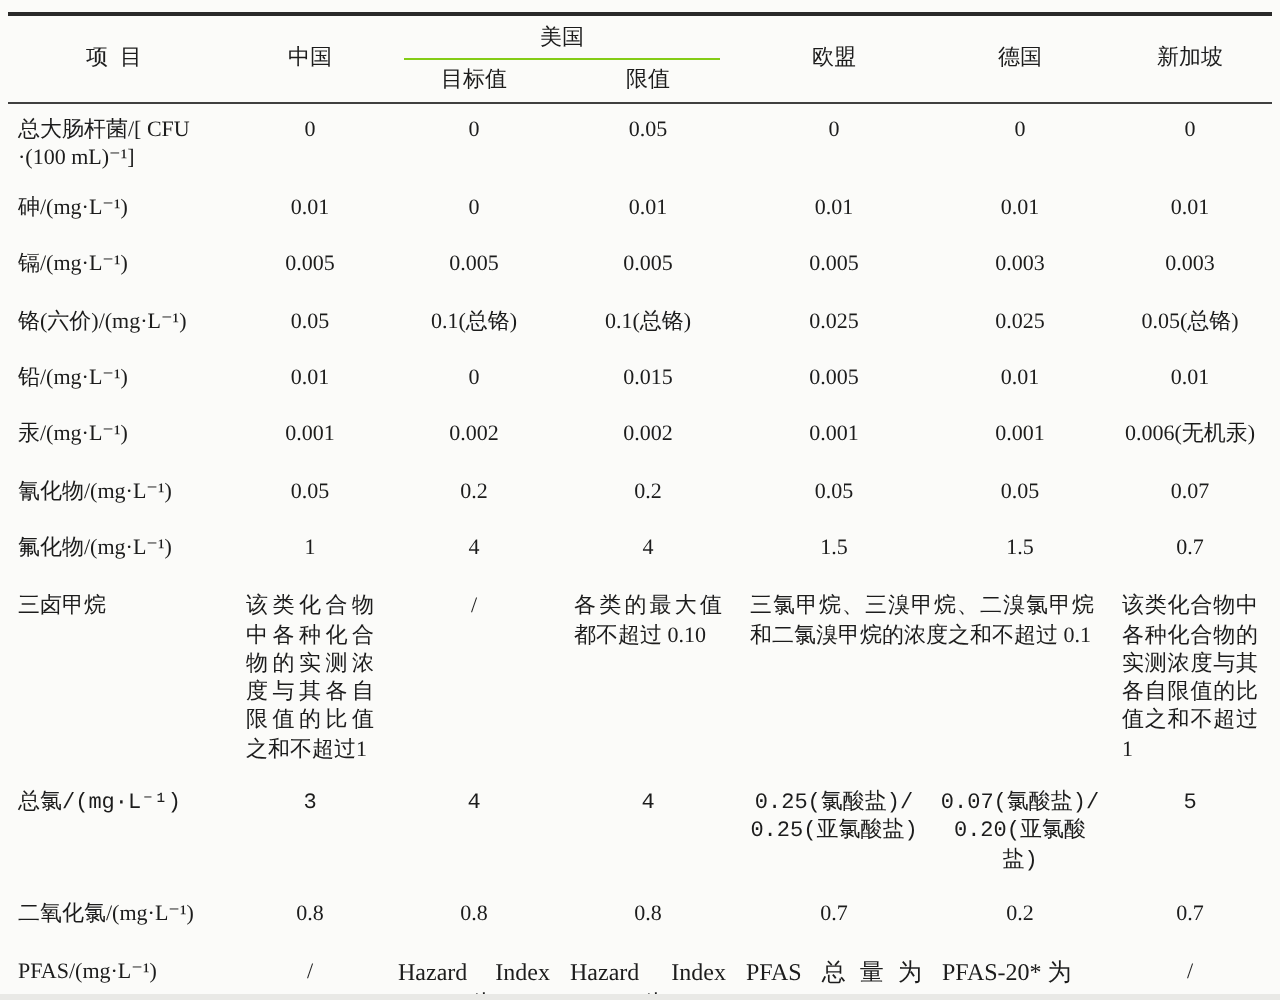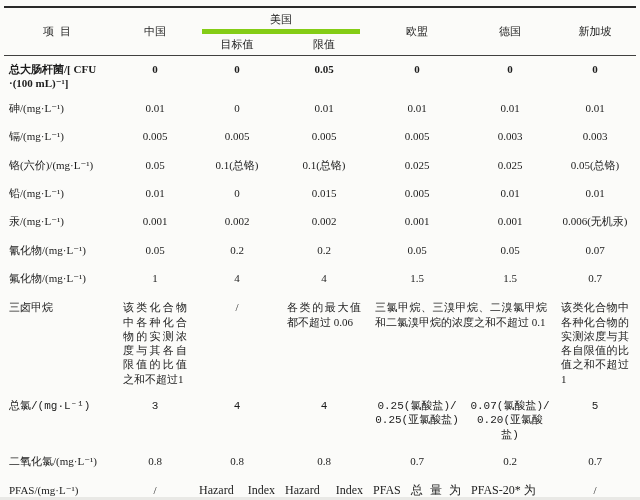--- a/index.html
+++ b/index.html
@@ -10,25 +10,25 @@
        text-align:center;color:#777;}
   .caption-clip span{display:inline-block;margin-top:-9px;font-size:10px;word-spacing:90px;}
   table{position:absolute;top:6px;left:4px;width:632px;border-collapse:collapse;table-layout:fixed;
        border-top:2px solid #2a2a2a;border-bottom:2px solid #2a2a2a;}
   col.c-item{width:112px}col.c-cn{width:78px}col.c-goal{width:86px}
   col.c-lim{width:88px}col.c-eu{width:98px}col.c-de{width:88px}col.c-sg{width:82px}
   th,td{font-weight:normal;font-size:11px;line-height:1.3;vertical-align:top;
        padding:2px 3px;text-align:center;}
   thead th{vertical-align:middle;padding:3px 2px;}
   thead tr:last-child th, thead th[rowspan]{border-bottom:1px solid #404040;}
-  .usa-span{display:block;border-bottom:5px solid #84cc16;padding:1px 0 3px 0;margin:0 6px;}
+  .usa-span{display:block;border-bottom:1px solid #84cc16;padding:1px 0 3px 0;margin:0 6px;}
   th.item-h{letter-spacing:6px;}
   td.lbl{text-align:left;padding-left:5px;}
   tr.r-norm td{padding-top:7px;padding-bottom:7px;}
-  tr.r-first td{padding-top:6px;padding-bottom:4px;font-weight:bold;}
+  tr.r-first td{padding-top:6px;padding-bottom:4px;}
   tr.r-thm td, tr.r-pfas td{padding-top:8px;padding-bottom:6px;}
   tr.r-cl td{padding-top:7px;padding-bottom:5px;font-family:Liberation Mono, monospace;}
   .para{text-align:justify;text-justify:inter-character;padding:0 4px;}
   .pfas-line{font-size:12px;text-align:left;padding:0 2px;line-height:1.33;}
   .jl{text-align:justify;text-align-last:justify;}
   .bottom-fade{position:absolute;left:0;bottom:0;width:640px;height:3px;background:#e9e9e6;}
 </style>
 </head>
 <body>
 
@@ -145,21 +145,21 @@
         <td>0.7</td>
       </tr>
 
       <tr class="r-thm">
         <td class="lbl">三卤甲烷</td>
         <td>
             <div class="para">该类化合物中各种化合物的实测浓度与其各自限值的比值之和不超过1</div>
           </td>
         <td>/</td>
         <td>
-            <div class="para">各类的最大值都不超过 0.06</div>
+            <div class="para">各类的最大值都不超过 0.10</div>
           </td>
         <td colspan="2">
             <div class="para">三氯甲烷、三溴甲烷、二溴氯甲烷和二氯溴甲烷的浓度之和不超过 0.1</div>
           </td>
         <td>
             <div class="para">该类化合物中各种化合物的实测浓度与其各自限值的比值之和不超过 1</div>
           </td>
       </tr>
 
       <tr class="r-cl">

